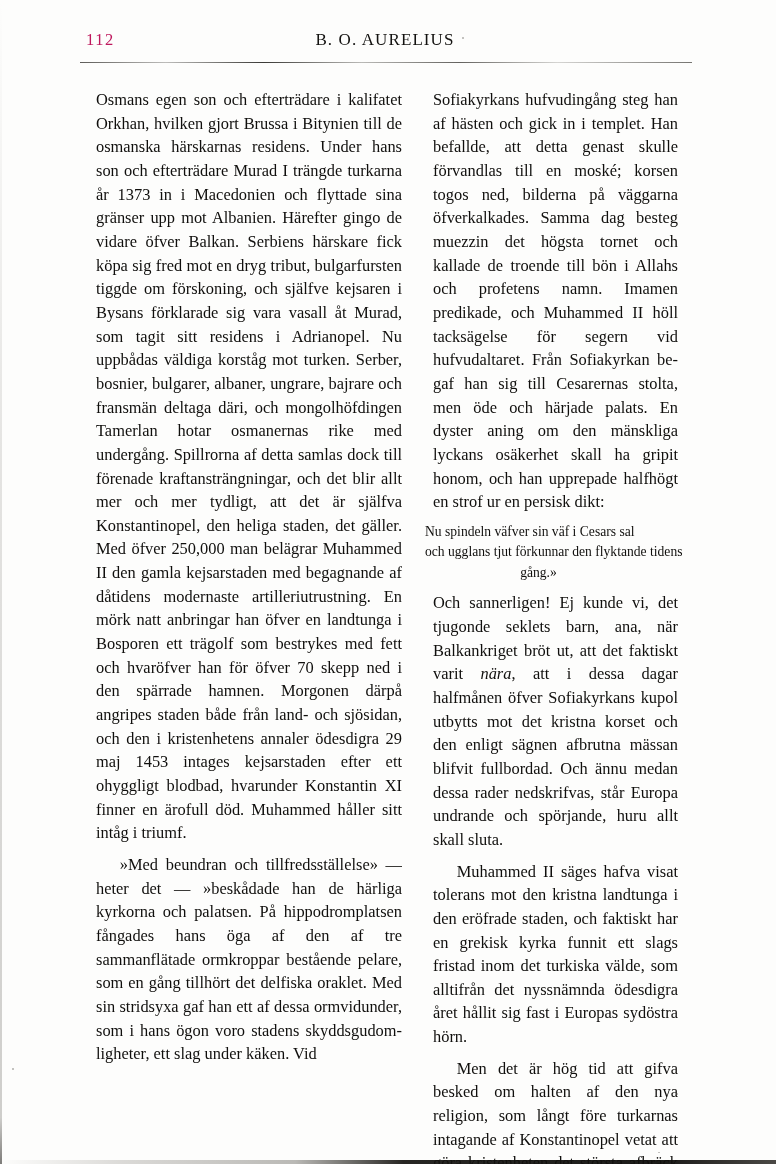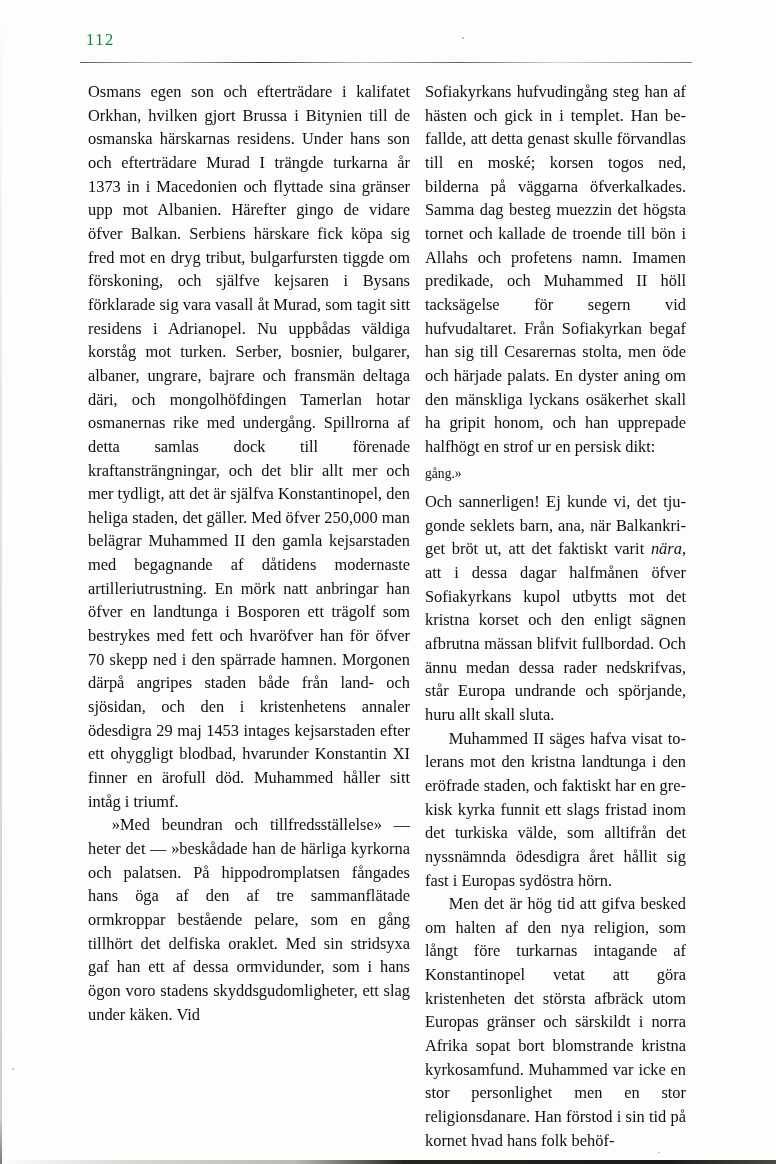--- a/index.html
+++ b/index.html
@@ -29,21 +29,21 @@
     width: 598px;
     height: 26px;
   }
 
   .folio {
     position: absolute;
     left: 0;
     top: 0;
     font-size: 16.5px;
     letter-spacing: 1.6px;
-    color: #15803d;
+    color: #be185d;
     font-family: "Liberation Serif", "DejaVu Serif", serif;
   }
 
   .head-title {
     position: absolute;
     left: 0;
     top: 0;
     width: 598px;
     text-align: center;
     font-size: 17px;
@@ -82,38 +82,38 @@
     line-height: 23.65px;
     text-align: justify;
     text-justify: inter-word;
     hyphens: manual;
   }
 
   .col-left  { left: 0px;   width: 322px; }
   .col-right { left: 337px; width: 261px; }
 
   .col p {
-    margin: 0;
+    margin: 8px;
     text-align: justify;
   }
 
   .col p.indent {
     text-indent: 1.45em;
   }
 
   
   .verse {
     font-size: 13.6px;
     line-height: 20.5px;
     margin: 5px 0 6px 0;
     text-align: left;
   }
   .verse .vline { display: block; white-space: nowrap; }
   .verse .vline.turn {
-    text-align: left;
+    text-align: center;
     padding-right: 34px;
     white-space: normal;
   }
 
   em.emph { }
 
   
   .scan-edge-bottom {
     position: absolute;
     left: 0;
@@ -146,34 +146,37 @@
     border-radius: 50%;
   }
 </style>
 </head>
 <body>
 
 <div class="page">
 
   <div class="running-head">
     <span class="folio">112</span>
+    <span class="head-title">B. O. AURELIUS</span>
   </div>
   <div class="head-rule"></div>
 
   <div class="columns">
 
     <div class="col col-left">
       <p>Osmans egen son och efterträdare i ka­lifatet Orkhan, hvilken gjort Brussa i Bitynien till de osmanska härskarnas re­sidens. Under hans son och efterträdare Murad I trängde turkarna år 1373 in i Macedonien och flyttade sina gränser upp mot Albanien. Härefter gingo de vidare öfver Balkan. Serbiens härskare fick köpa sig fred mot en dryg tribut, bulgarfursten tiggde om förskoning, och själfve kejsaren i Bysans förklarade sig vara vasall åt Murad, som tagit sitt re­sidens i Adrianopel. Nu uppbådas väl­diga korståg mot turken. Serber, bosnier, bulgarer, albaner, ungrare, bajrare och fransmän deltaga däri, och mongolhöf­dingen Tamerlan hotar osmanernas rike med undergång. Spillrorna af detta sam­las dock till förenade kraftansträngningar, och det blir allt mer och mer tydligt, att det är själfva Konstantinopel, den heliga staden, det gäller. Med öfver 250,000 man belägrar Muhammed II den gamla kejsarstaden med begagnande af dåtidens modernaste artilleriutrustning. En mörk natt anbringar han öfver en landtunga i Bosporen ett trägolf som bestrykes med fett och hvaröfver han för öfver 70 skepp ned i den spärrade ham­nen. Morgonen därpå angripes staden både från land- och sjösidan, och den i kri­stenhetens annaler ödesdigra 29 maj 1453 intages kejsarstaden efter ett ohyggligt blodbad, hvarunder Konstantin XI finner en ärofull död. Muhammed håller sitt intåg i triumf.</p>
       <p class="indent">»Med beundran och tillfredsställelse» — heter det — »beskådade han de här­liga kyrkorna och palatsen. På hippo­dromplatsen fångades hans öga af den af tre sammanflätade ormkroppar bestå­ende pelare, som en gång tillhört det delfiska oraklet. Med sin stridsyxa gaf han ett af dessa ormvidunder, som i hans ögon voro stadens skyddsgudom­ligheter, ett slag under käken. Vid</p>
     </div>
 
     <div class="col col-right">
       <p>Sofiakyrkans hufvudingång steg han af hästen och gick in i templet. Han be­fallde, att detta genast skulle förvandlas till en moské; korsen togos ned, bilderna på väggarna öfverkalkades. Samma dag besteg muezzin det högsta tornet och kallade de troende till bön i Allahs och profetens namn. Imamen predikade, och Muhammed II höll tacksägelse för segern vid hufvudaltaret. Från Sofiakyrkan be­gaf han sig till Cesarernas stolta, men öde och härjade palats. En dyster aning om den mänskliga lyckans osäkerhet skall ha gripit honom, och han uppre­pade halfhögt en strof ur en persisk dikt:</p>
 
       <div class="verse">
+        <span class="vline">Nu spindeln väfver sin väf i Cesars sal</span>
+        <span class="vline">och ugglans tjut förkunnar den flyktande tidens</span>
         <span class="vline turn">gång.»</span>
       </div>
 
       <p>
         <span>Och sannerligen! Ej kunde vi, det tju­gonde seklets barn, ana, när Balkankri­get bröt ut, att det faktiskt varit </span><em class="emph">nära</em><span>, att i dessa dagar halfmånen öfver Sofia­kyrkans kupol utbytts mot det kristna korset och den enligt sägnen afbrutna mässan blifvit fullbordad. Och ännu medan dessa rader nedskrifvas, står Eu­ropa undrande och spörjande, huru allt skall sluta.</span>
       </p>
 
       <p class="indent">Muhammed II säges hafva visat to­lerans mot den kristna landtunga i den eröfrade staden, och faktiskt har en gre­kisk kyrka funnit ett slags fristad inom det turkiska välde, som alltifrån det nyss­nämnda ödesdigra året hållit sig fast i Europas sydöstra hörn.</p>
 
       <p class="indent">Men det är hög tid att gifva besked om halten af den nya religion, som långt före turkarnas intagande af Konstanti­nopel vetat att göra kristenheten det största afbräck utom Europas gränser och särskildt i norra Afrika sopat bort blomstrande kristna kyrkosamfund. Mu­hammed var icke en stor personlighet men en stor religionsdanare. Han förstod i sin tid på kornet hvad hans folk behöf-</p>

